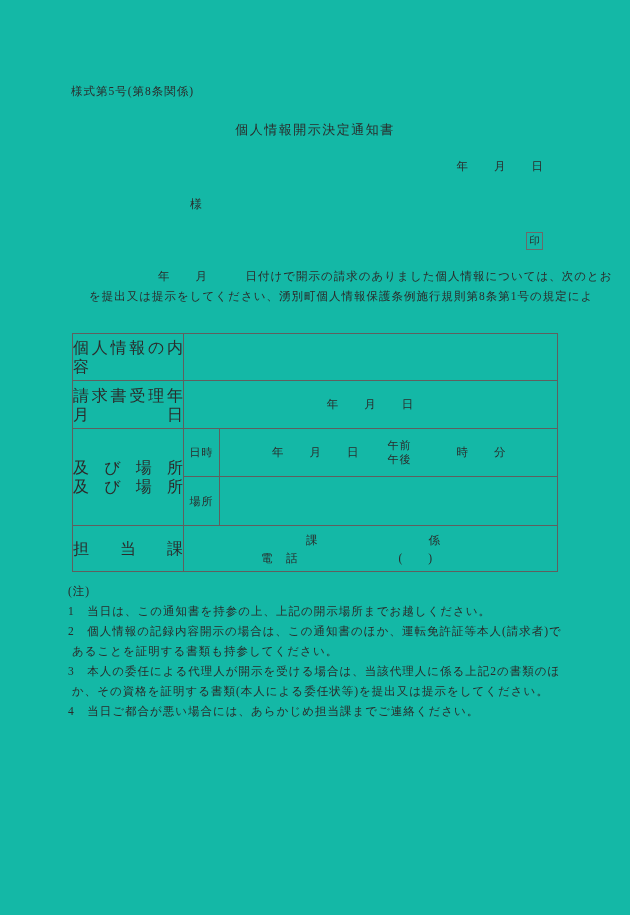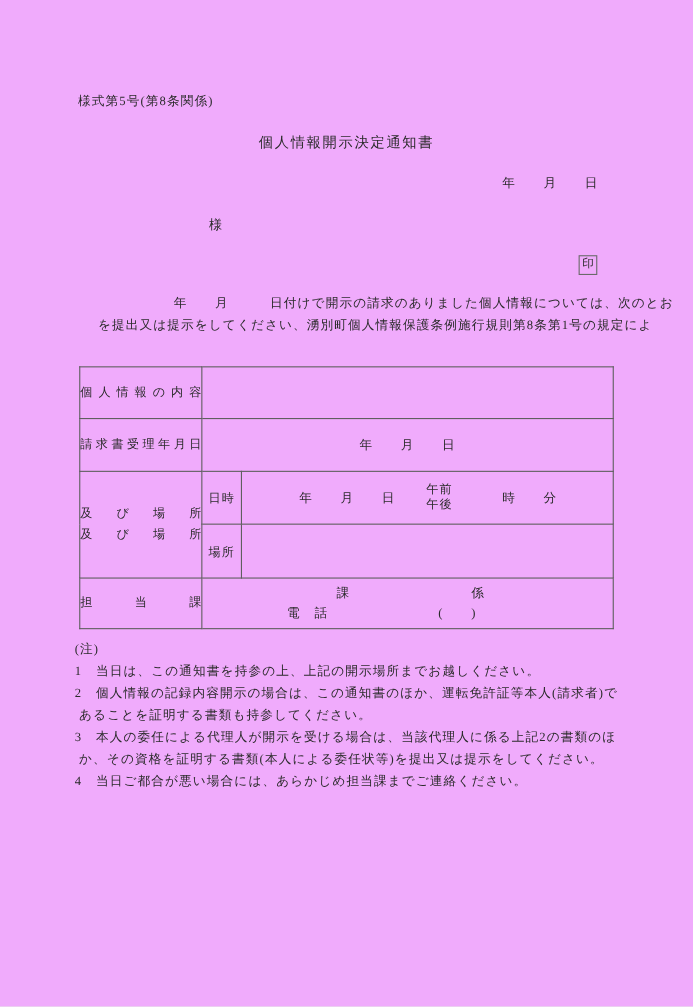--- a/index.html
+++ b/index.html
@@ -2,21 +2,21 @@
 <html><head>
 <meta charset="utf-8">
 <style>
   * { margin: 0; padding: 0; box-sizing: border-box; }
   html, body { background: #e9e9e9; }
   .page {
     position: relative;
     width: 630px;
     height: 915px;
     margin: 0 auto;
-    background: #f0abfc;
+    background: #14b8a6;
     font-family: "Liberation Serif", "DejaVu Serif", serif;
     color: #2b2b2b;
     overflow: hidden;
   }
   .abs { position: absolute; }
   .form-number {
     left: 71px; top: 84px;
     font-size: 11.5px; letter-spacing: 1px;
   }
   .doc-title {
@@ -63,21 +63,21 @@
   .row-content    { height: 47px; }
   .row-received   { height: 48px; }
   .row-datetime   { height: 48px; }
   .row-place      { height: 49px; }
   .row-staff      { height: 46px; }
   .jlabel-cell { padding: 0 5px; }
   .jlabel {
     text-align: justify;
     text-align-last: justify;
     text-justify: inter-character;
-    font-size: 11px;
+    font-size: 16px;
     line-height: 19px;
   }
   .sub-label { text-align: center; font-size: 11px; letter-spacing: 1px; }
   .center-val { text-align: center; font-size: 11.5px; letter-spacing: 1px; white-space: pre; }
   .dt-cell { vertical-align: middle; }
   .dt-flex { display: flex; align-items: center; font-size: 11.5px; letter-spacing: 1px; }
   .dt-date { margin-left: 52px; white-space: pre; }
   .dt-ampm { margin-left: 28px; display: flex; flex-direction: column; font-size: 11px; line-height: 13.5px; }
   .dt-time { margin-left: 45px; white-space: pre; }
   .staff-cell { font-size: 11.5px; letter-spacing: 1px; }

